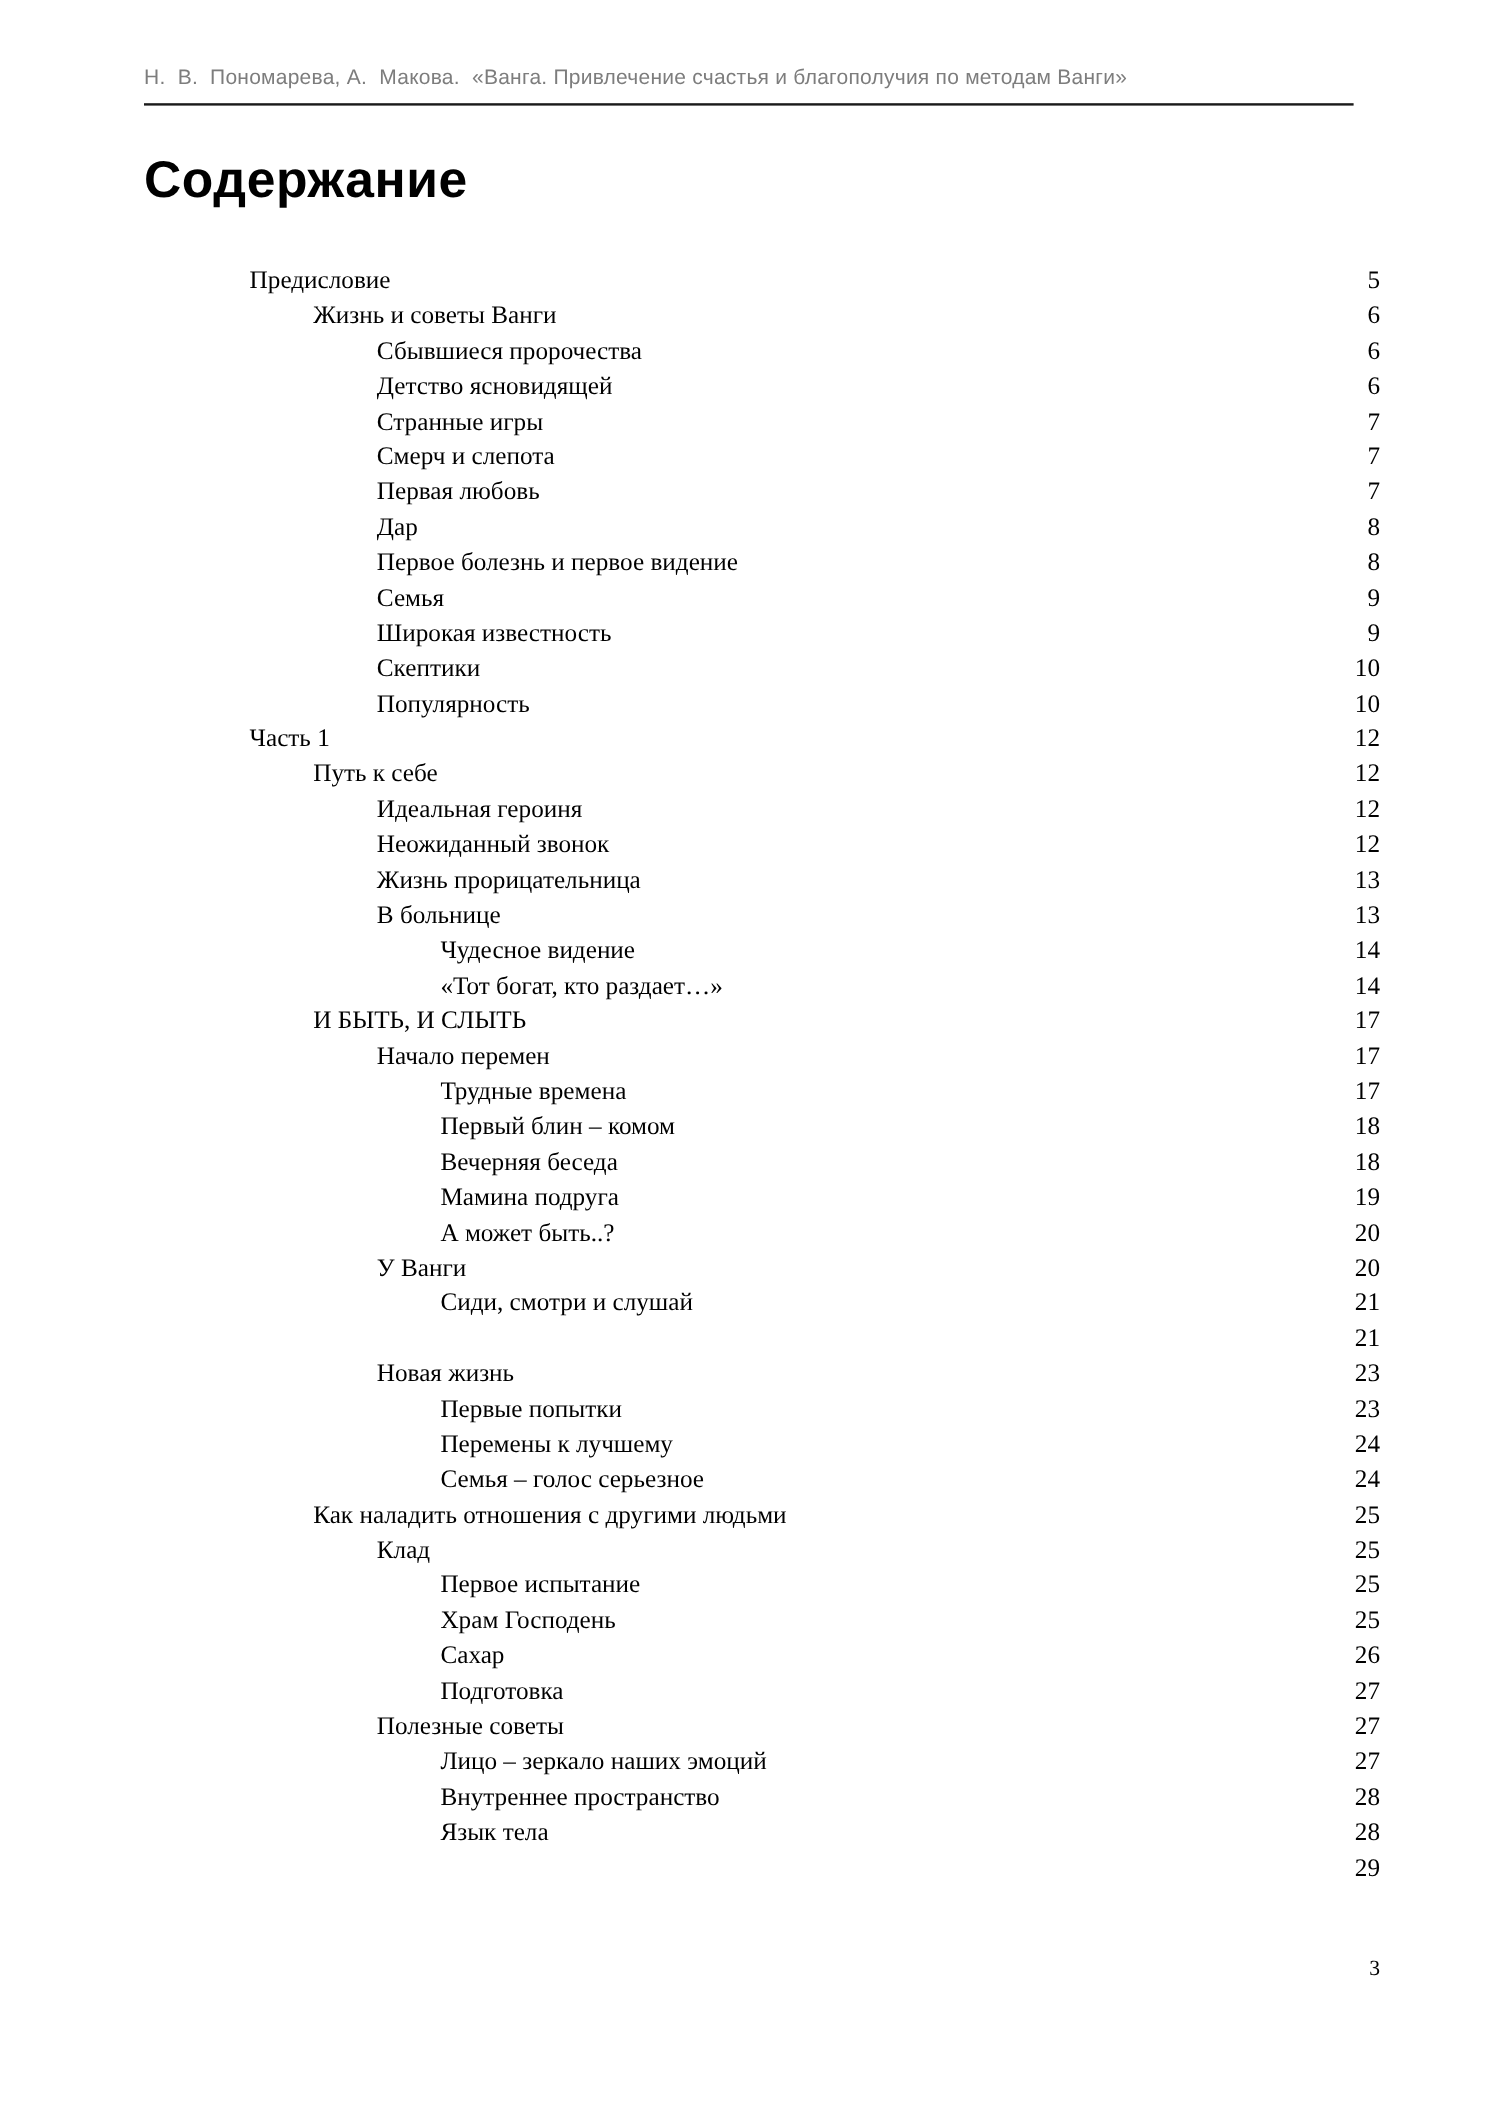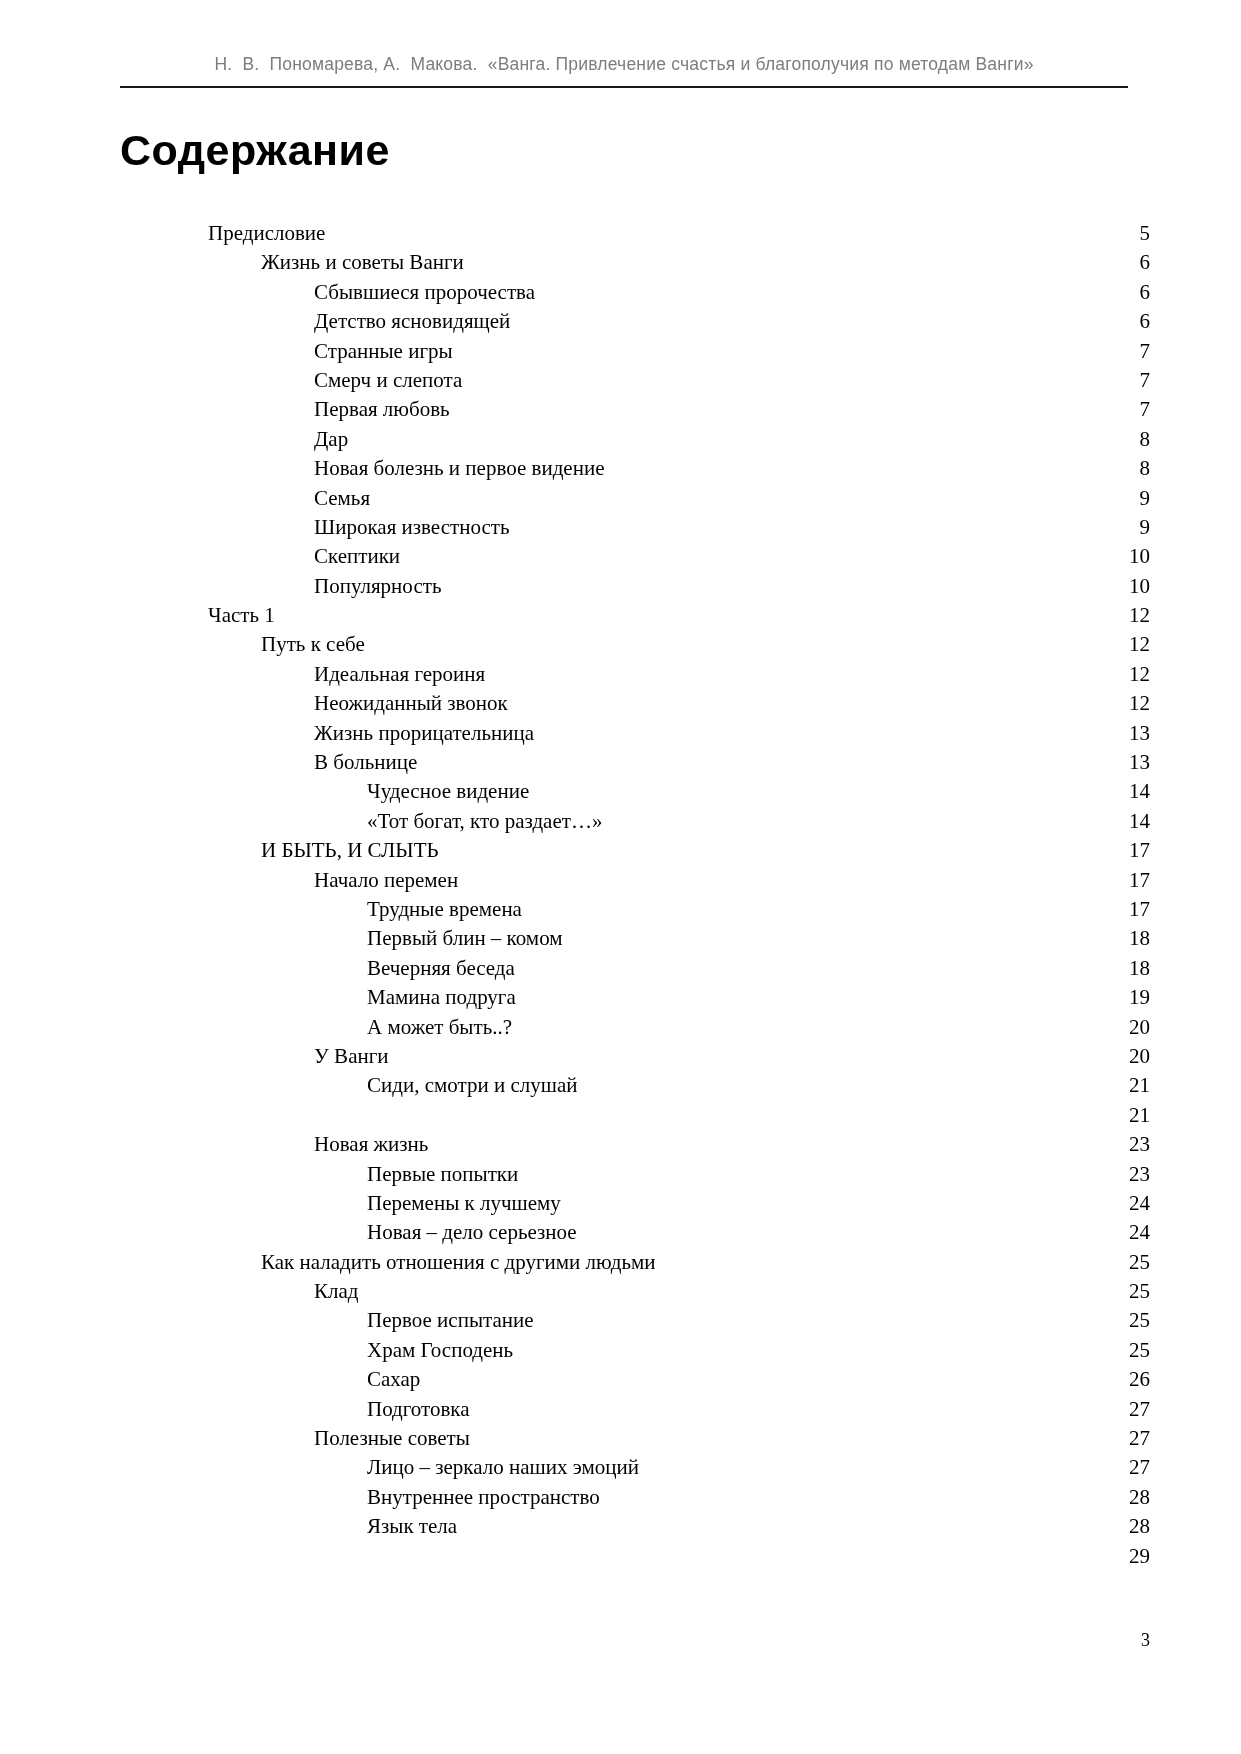--- a/index.html
+++ b/index.html
@@ -17,21 +17,20 @@
     color:var(--body-text);
     overflow:hidden;
   }
   .running-header{
     position:absolute;top:54px;left:120px;width:1008px;
   }
   .running-header-text{
     font-family:"Liberation Sans", sans-serif;
     font-size:17.5px;
     color:var(--header-text);
-    text-align:center;
     white-space:pre;
     letter-spacing:0.2px;
   }
   .header-rule{
     position:absolute;top:86px;left:120px;width:1008px;
     border-top:2px solid var(--rule);
     height:0;
   }
   .page-title{
     position:absolute;top:126px;left:120px;width:1008px;
@@ -118,21 +117,21 @@
     <span class="toc-label">Первая любовь</span>
     <span class="toc-page">7</span>
   </div>
 
   <div class="toc-row lvl2">
     <span class="toc-label">Дар</span>
     <span class="toc-page">8</span>
   </div>
 
   <div class="toc-row lvl2">
-    <span class="toc-label">Новая болезнь и первое видение</span>
+    <span class="toc-label">Первое болезнь и первое видение</span>
     <span class="toc-page">8</span>
   </div>
 
   <div class="toc-row lvl2">
     <span class="toc-label">Семья</span>
     <span class="toc-page">9</span>
   </div>
 
   <div class="toc-row lvl2">
     <span class="toc-label">Широкая известность</span>
@@ -247,21 +246,21 @@
     <span class="toc-label">Первые попытки</span>
     <span class="toc-page">23</span>
   </div>
 
   <div class="toc-row lvl3">
     <span class="toc-label">Перемены к лучшему</span>
     <span class="toc-page">24</span>
   </div>
 
   <div class="toc-row lvl3">
-    <span class="toc-label">Новая – дело серьезное</span>
+    <span class="toc-label">Семья – голос серьезное</span>
     <span class="toc-page">24</span>
   </div>
 
   <div class="toc-row lvl1">
     <span class="toc-label">Как наладить отношения с другими людьми</span>
     <span class="toc-page">25</span>
   </div>
 
   <div class="toc-row lvl2">
     <span class="toc-label">Клад</span>

